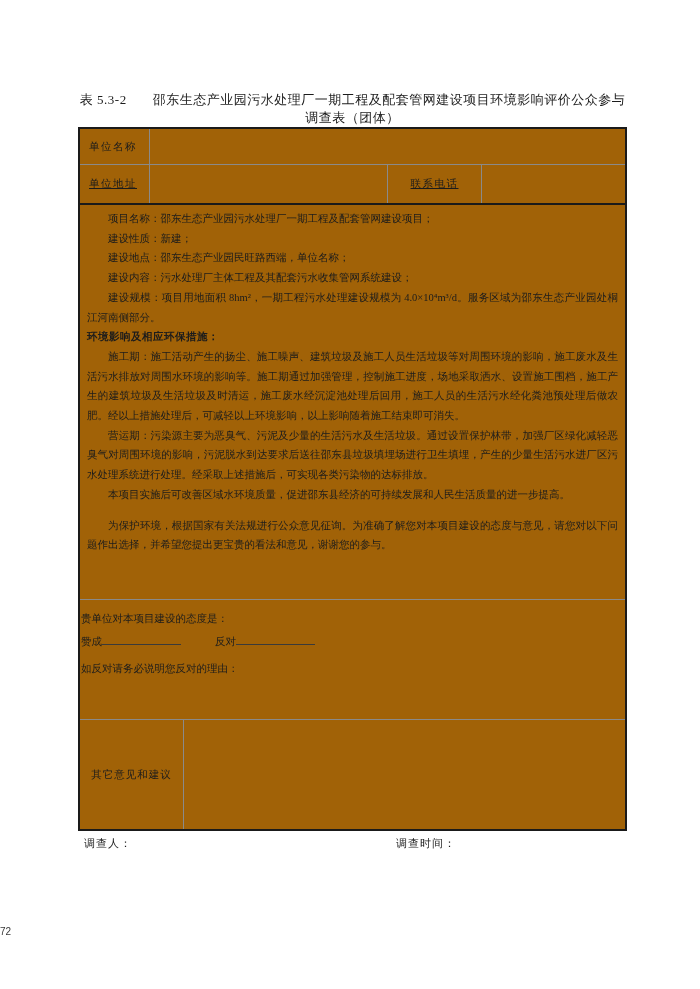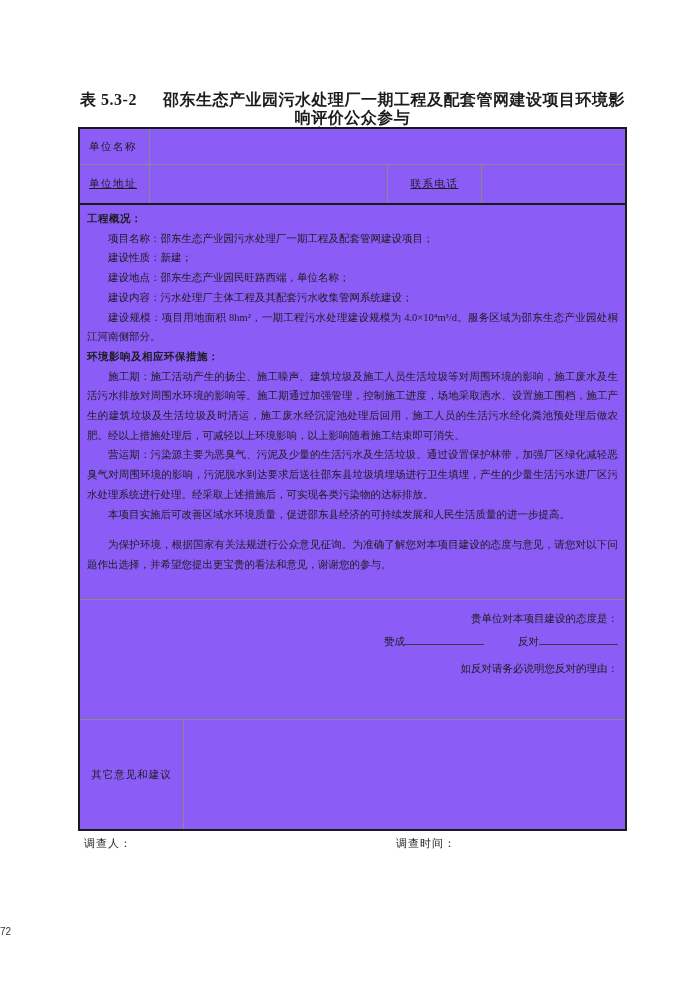--- a/index.html
+++ b/index.html
@@ -13,41 +13,41 @@
   .page{
     position:absolute;left:0;top:0;
     width:700px;height:989px;
     background:#ffffff;
     overflow:hidden;
   }
   
   .doc-title{
     position:absolute;top:91px;left:78px;width:549px;
     text-align:center;
-    font-weight:bold;
-    font-size:16px;
+    font-weight:normal;
+    font-size:13px;
     line-height:17.5px;
     letter-spacing:0.5px;
   }
   .doc-title .t-label{margin-right:26px;}
   
   .survey-table{
     position:absolute;left:78px;top:127px;
     width:549px;height:704px;
     border:2px solid #1a1a1a;
     box-sizing:border-box;
     display:flex;flex-direction:column;
-    background:#8b5cf6;
+    background:#a16207;
     font-size:10.5px;
   }
   .t-row{display:flex;box-sizing:border-box;}
   .row-unit-name{height:36px;border-bottom:1px solid #8a8a8a;}
   .row-unit-address{height:40px;border-bottom:2px solid #1a1a1a;text-decoration:underline;}
   .row-content{height:395px;border-bottom:1px solid #8a8a8a;display:block;padding:4px 7px 0 7px;box-sizing:border-box;}
-  .row-attitude{height:120px;border-bottom:1px solid #8a8a8a;display:block;padding:7px 7px 0 24px;box-sizing:border-box;text-align:right;}
+  .row-attitude{height:120px;border-bottom:1px solid #8a8a8a;display:block;padding:7px 7px 0 1px;box-sizing:border-box;}
   .row-other{flex:1;}
   .cell{box-sizing:border-box;display:flex;align-items:center;}
   .lab{letter-spacing:1.5px;}
   .c-unit-label{width:70px;border-right:1px solid #8a8a8a;padding-left:9px;}
   .c-unit-value{flex:1;}
   .c-addr-value{width:238px;border-right:1px solid #8a8a8a;}
   .c-phone-label{width:94px;border-right:1px solid #8a8a8a;justify-content:center;}
   .c-phone-value{flex:1;}
   
   .para{text-align:justify;line-height:19.7px;}
@@ -100,21 +100,20 @@
 
     <div class="t-row row-unit-address">
       <div class="cell c-unit-label lab">单位地址</div>
       <div class="cell c-addr-value"></div>
       <div class="cell c-phone-label lab">联系电话</div>
       <div class="cell c-phone-value"></div>
     </div>
 
     <div class="t-row row-content">
 
-    <div class="para bold">工程概况：</div>
         <div class="para indent">项目名称：邵东生态产业园污水处理厂一期工程及配套管网建设项目；</div>
         <div class="para indent">建设性质：新建；</div>
         <div class="para indent">建设地点：邵东生态产业园民旺路西端，单位名称；</div>
         <div class="para indent">建设内容：污水处理厂主体工程及其配套污水收集管网系统建设；</div>
         <div class="para indent">建设规模：项目用地面积 8hm²，一期工程污水处理建设规模为 4.0×10⁴m³/d。服务区域为邵东生态产业园处桐江河南侧部分。</div>
         <div class="para bold">环境影响及相应环保措施：</div>
         <div class="para indent">施工期：施工活动产生的扬尘、施工噪声、建筑垃圾及施工人员生活垃圾等对周围环境的影响，施工废水及生活污水排放对周围水环境的影响等。施工期通过加强管理，控制施工进度，场地采取洒水、设置施工围档，施工产生的建筑垃圾及生活垃圾及时清运，施工废水经沉淀池处理后回用，施工人员的生活污水经化粪池预处理后做农肥。经以上措施处理后，可减轻以上环境影响，以上影响随着施工结束即可消失。</div>
         <div class="para indent">营运期：污染源主要为恶臭气、污泥及少量的生活污水及生活垃圾。通过设置保护林带，加强厂区绿化减轻恶臭气对周围环境的影响，污泥脱水到达要求后送往邵东县垃圾填埋场进行卫生填埋，产生的少量生活污水进厂区污水处理系统进行处理。经采取上述措施后，可实现各类污染物的达标排放。</div>
         <div class="para indent">本项目实施后可改善区域水环境质量，促进邵东县经济的可持续发展和人民生活质量的进一步提高。</div>
         <div class="para indent space-before">为保护环境，根据国家有关法规进行公众意见征询。为准确了解您对本项目建设的态度与意见，请您对以下问题作出选择，并希望您提出更宝贵的看法和意见，谢谢您的参与。</div>

